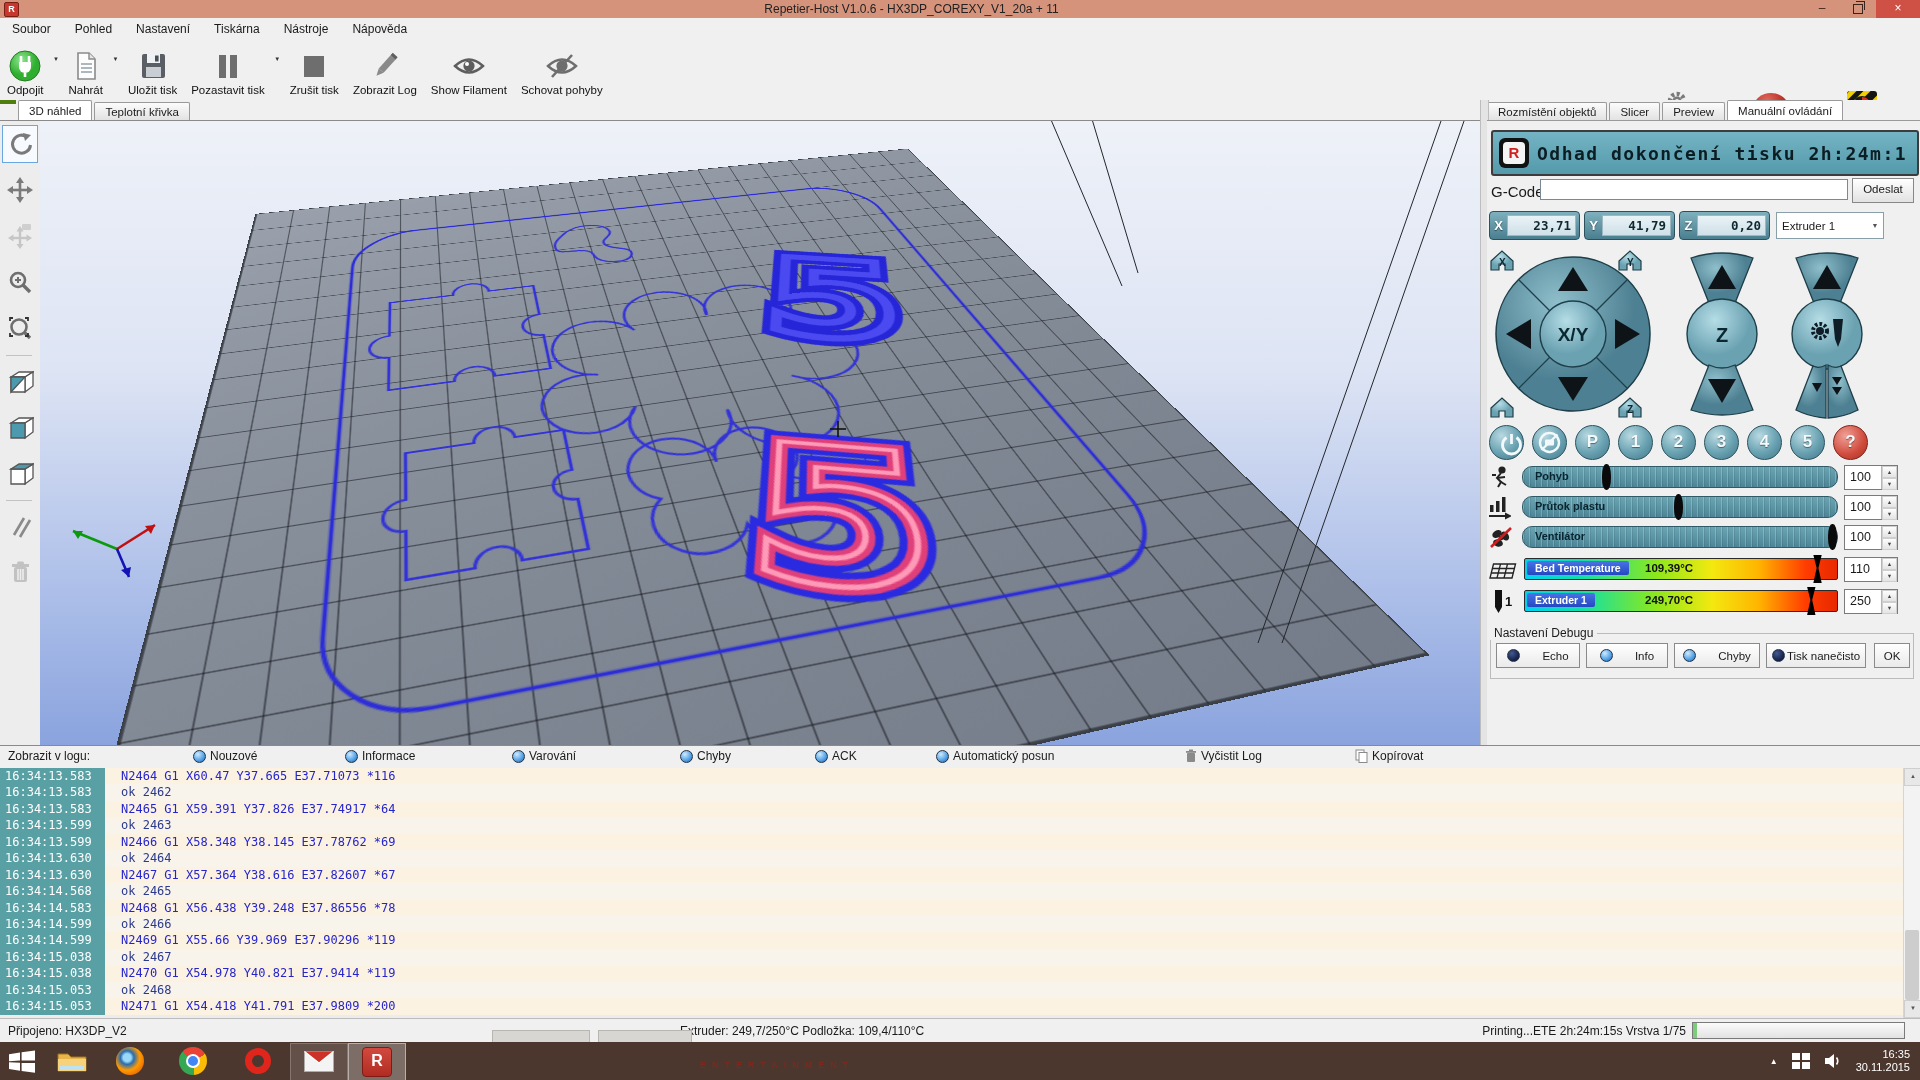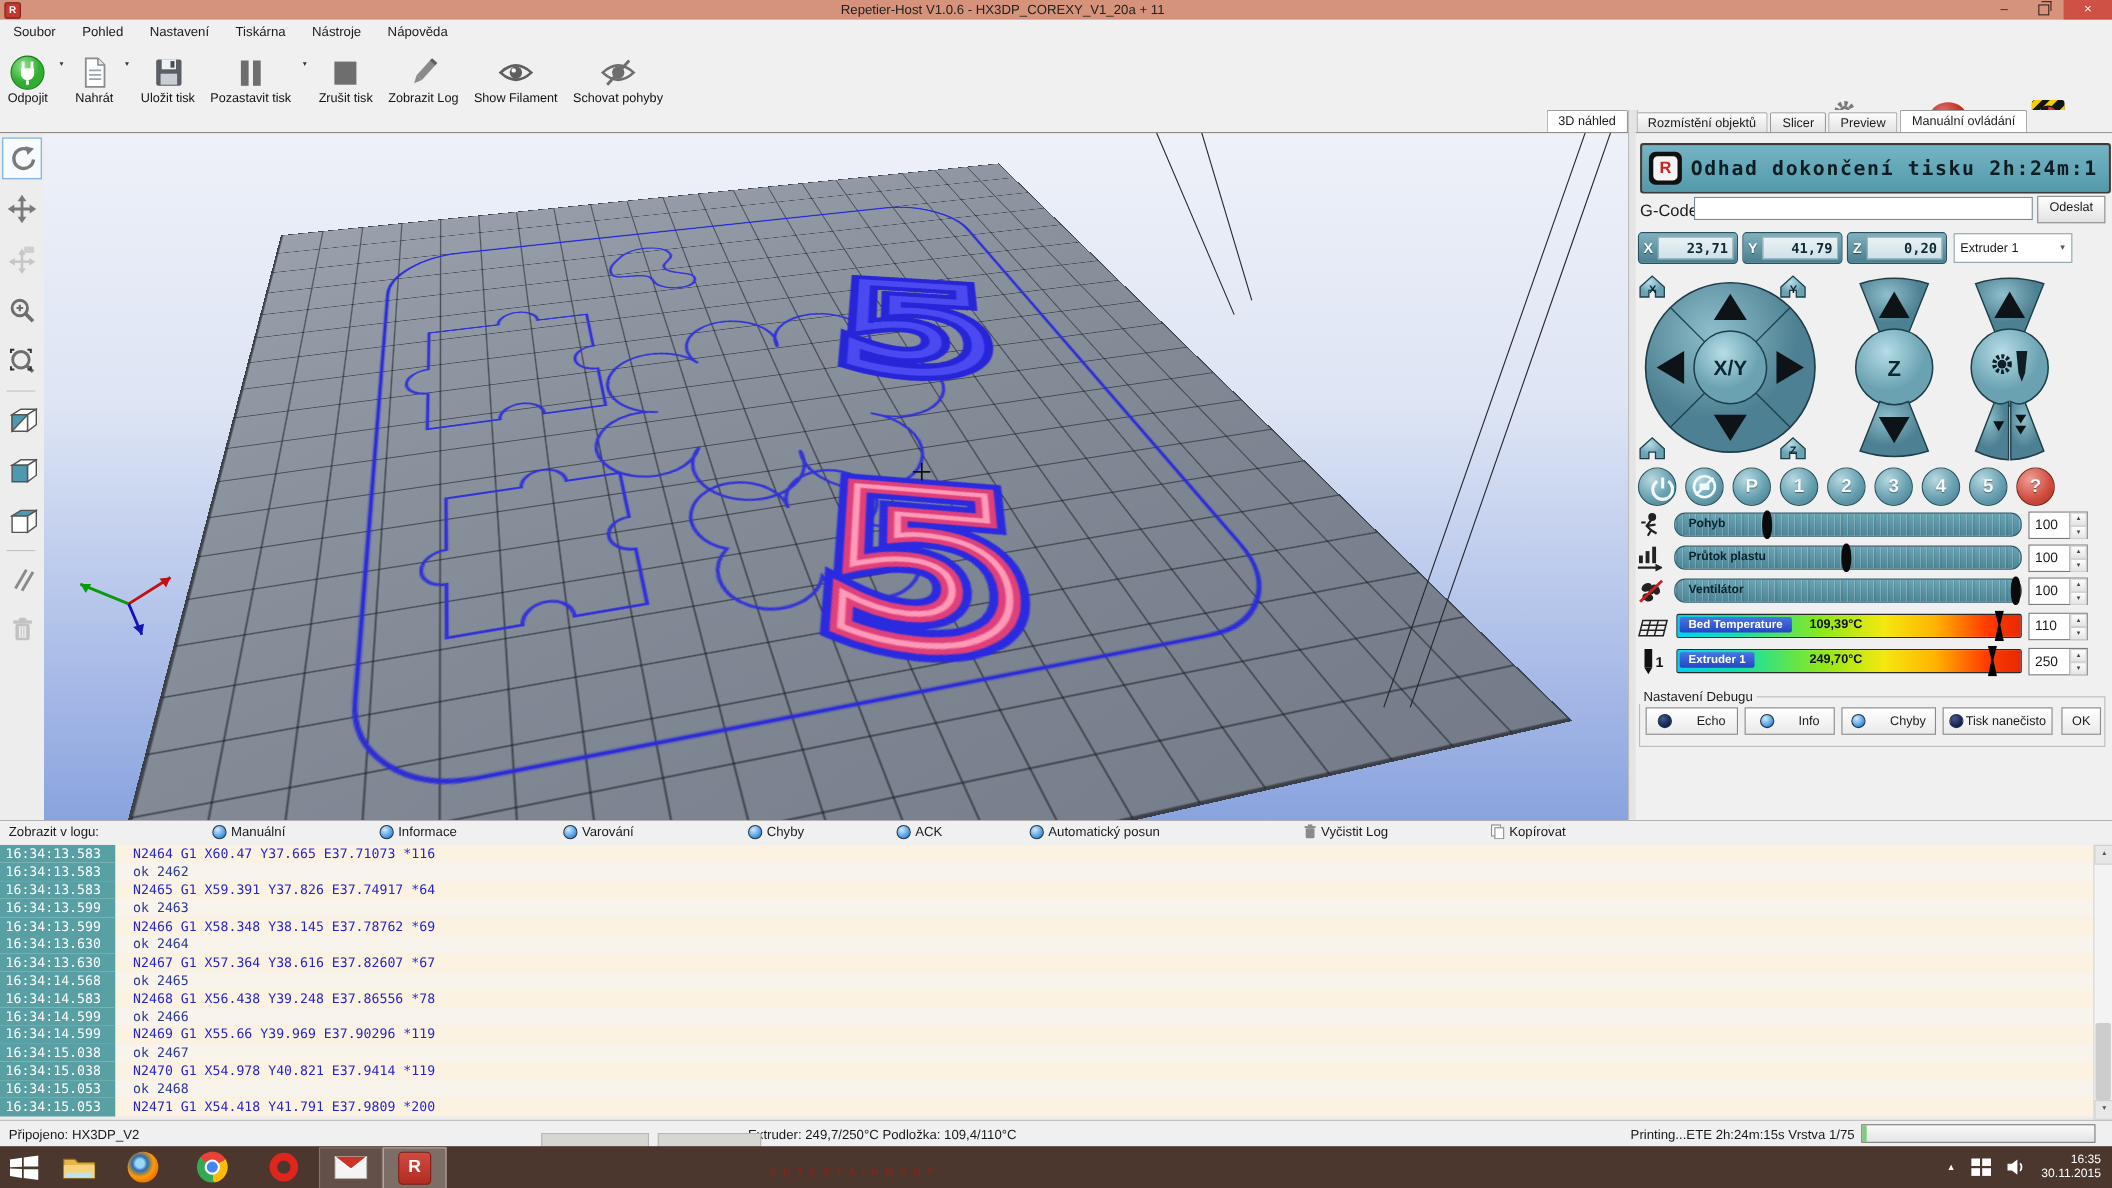--- a/index.html
+++ b/index.html
@@ -311,21 +311,21 @@
           <circle cx="15" cy="15" r="10" fill="#191919"></circle>
           <path d="M15 7.5 a7.5 7.5 0 1 1 -6.8 4.2" fill="none" stroke="#e03022" stroke-width="3"></path>
           <polygon points="5,13 11,13 8,7.5" fill="#e03022"></polygon>
             </svg>
         </span>
         <span class="lbl">Nouzové přerušení</span>
       </div>
     </div>
   </div>
 
-  <div class="abs tabstrip" style="left:0;width:1480px;flex-direction:column;">
+  <div class="abs tabstrip" style="left:16px;width:1480px;">
     <span class="tab active">3D náhled</span>
     <span class="tab">Teplotní křivka</span>
   </div>
   <div class="abs tabstrip" style="left:1487px;width:433px;">
     <span class="tab" style="margin-left:0;">Rozmístění objektů</span>
     <span class="tab">Slicer</span>
     <span class="tab">Preview</span>
     <span class="tab active">Manuální ovládání</span>
   </div>
 
@@ -740,21 +740,21 @@
   <div class="dbtn" style="left:1874px;width:34px;">
     <span>OK</span>
   </div>
 
   <div class="abs loghead">
     <span class="ftog" style="left:8px;">
         <span>Zobrazit v logu:</span>
       </span>
     <span class="ftog" style="left:193px;">
         <span class="led light"></span>
-        <span>Manuální</span>
+        <span>Nouzové</span>
       </span>
     <span class="ftog" style="left:345px;">
         <span class="led light"></span>
         <span>Informace</span>
       </span>
     <span class="ftog" style="left:512px;">
         <span class="led light"></span>
         <span>Varování</span>
       </span>
     <span class="ftog" style="left:680px;">

